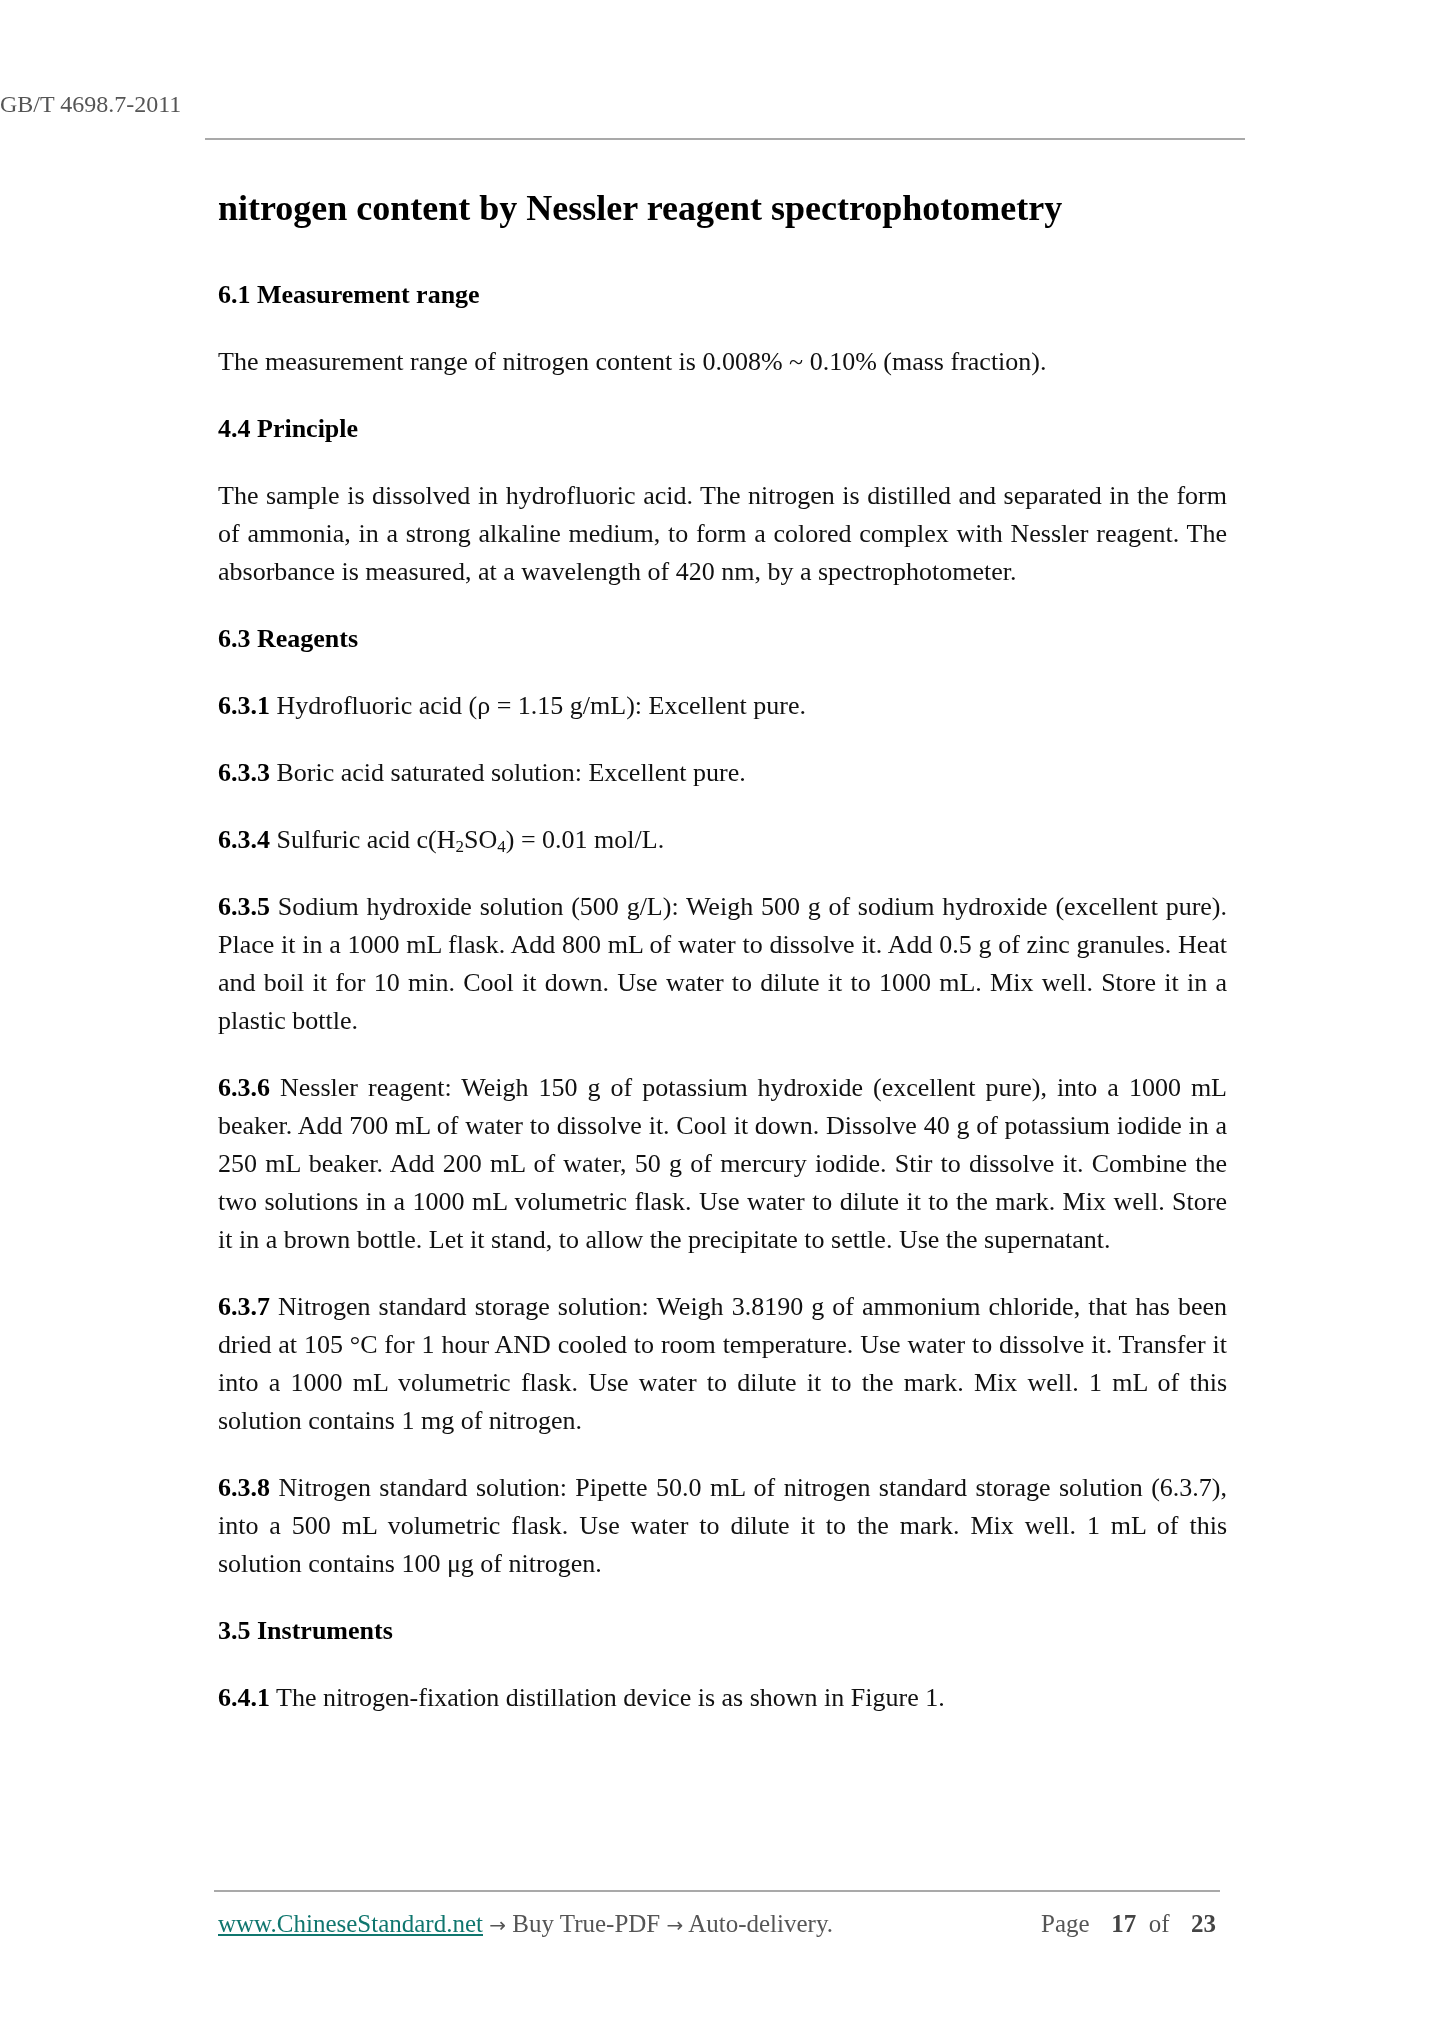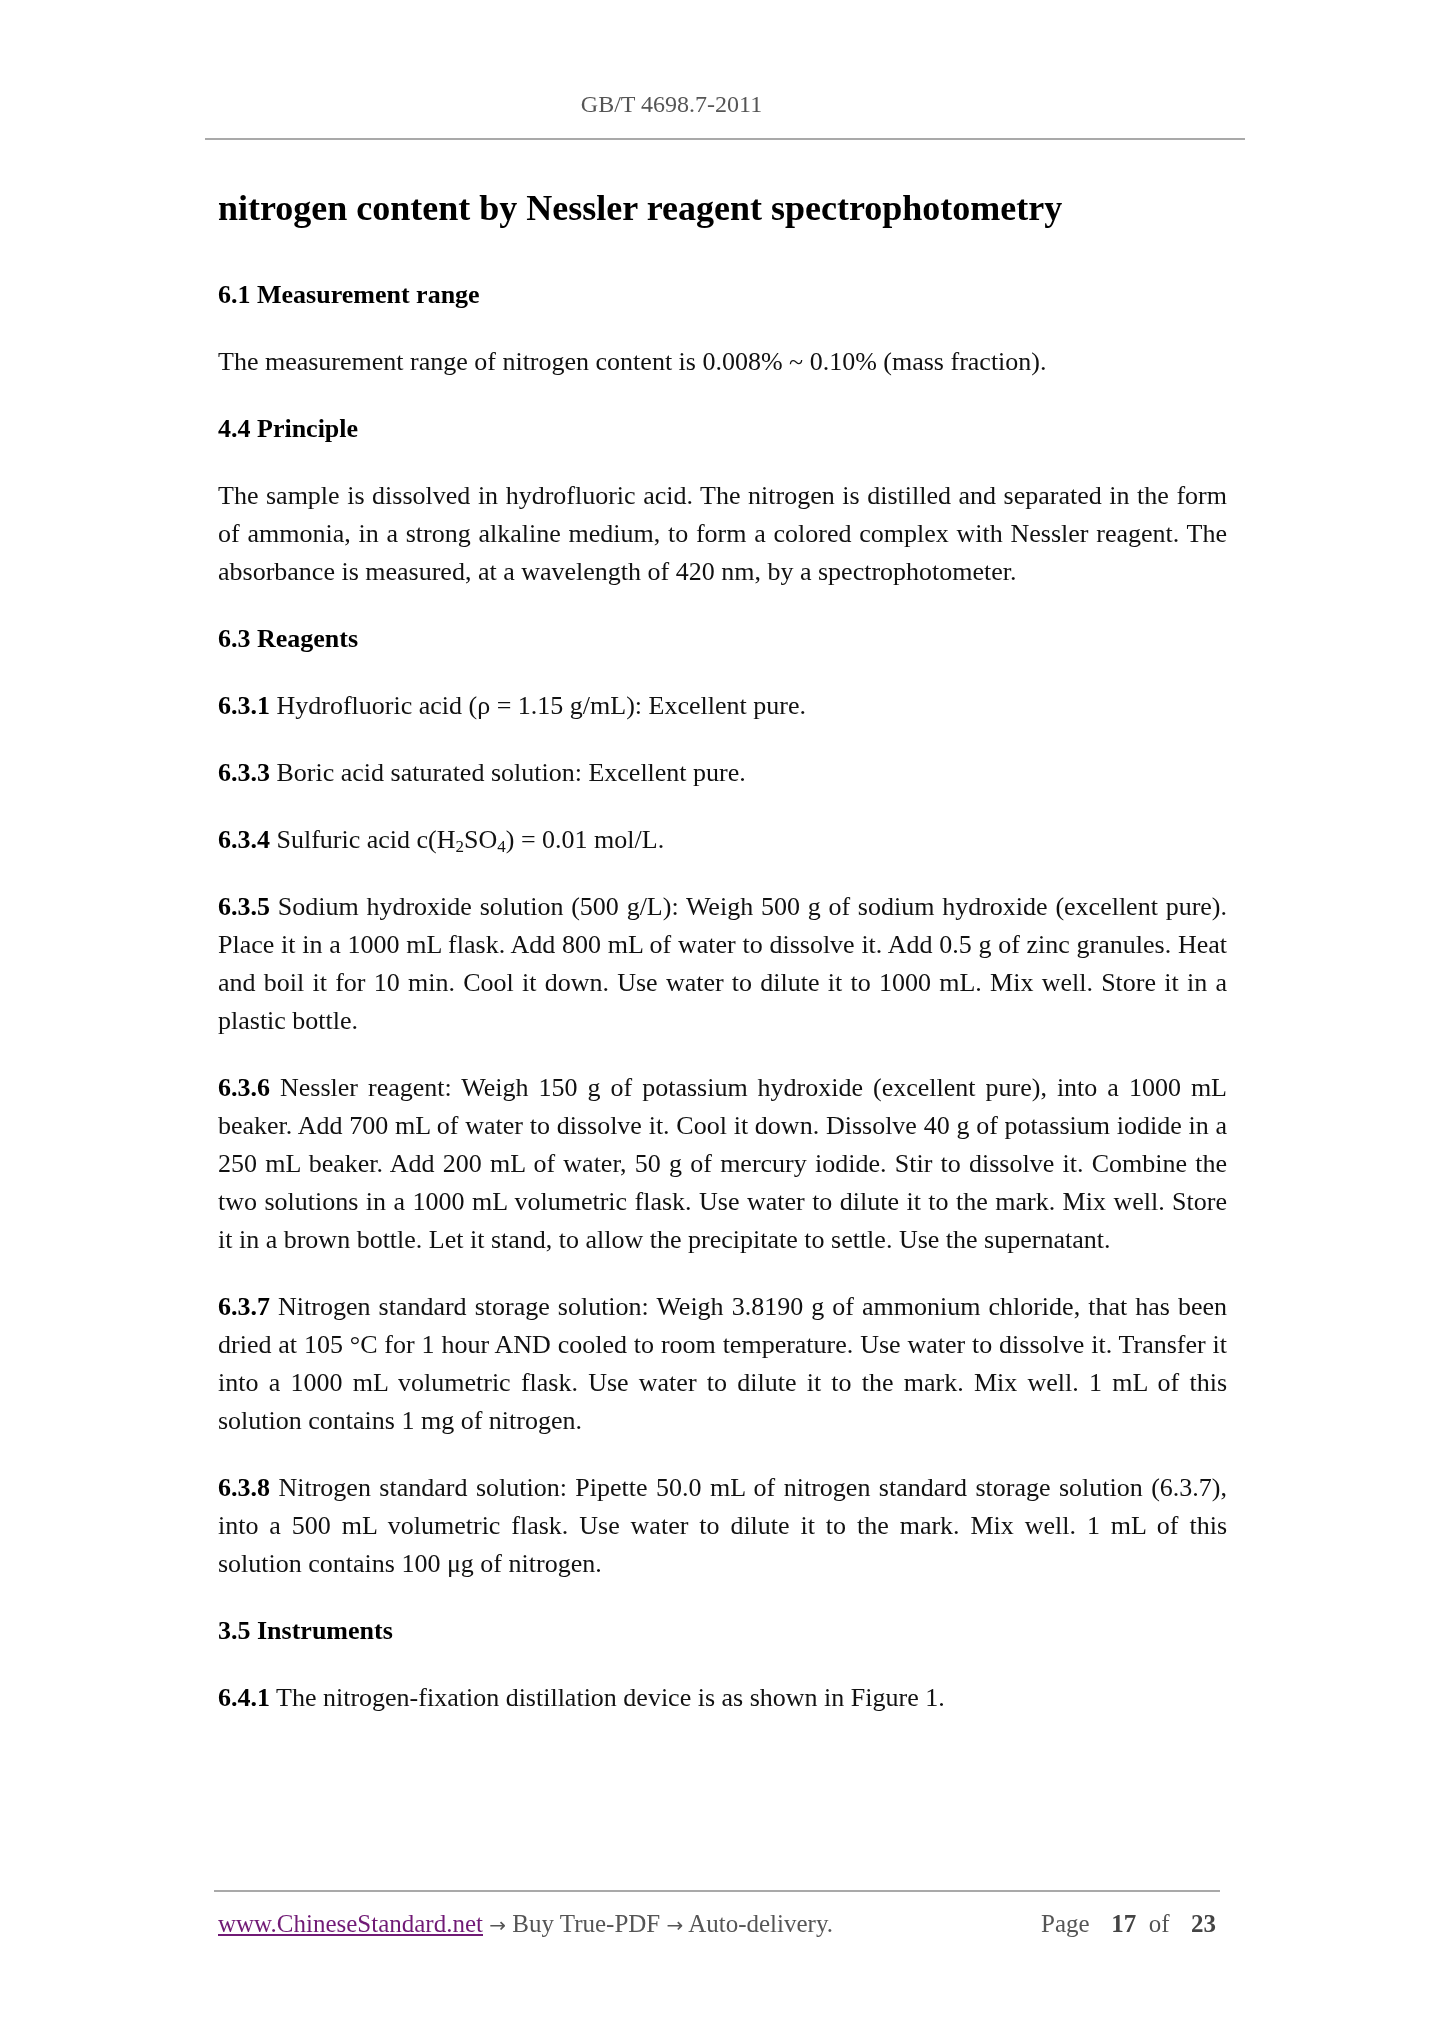--- a/index.html
+++ b/index.html
@@ -1,32 +1,32 @@
 <!DOCTYPE html>
 <html><head>
 <meta charset="utf-8">
 <style>
   html, body { margin: 0; padding: 0; background: #ffffff; }
   body { width: 1445px; height: 2044px; position: relative; overflow: hidden;
          font-family: "Liberation Serif", "DejaVu Serif", serif; color: #111111; }
-  .running-header { position: absolute; left: 0; width: 1343px; top: 89px; text-align: center;
+  .running-header { position: absolute; left: 0; width: 1343px; top: 89px; text-align: left;
          font-size: 24px; line-height: 30px; color: #555555; }
   .header-rule { position: absolute; left: 205px; width: 1040px; top: 138px; height: 2px; background: #a9a9a9; }
   .title { position: absolute; left: 218px; top: 186px; margin: 0; font-size: 36px; line-height: 44px;
          font-weight: bold; color: #000; white-space: nowrap; }
   .content { position: absolute; left: 218px; top: 276px; width: 1009px; }
   .content p, .content h2 { margin: 0 0 29px 0; font-size: 26px; line-height: 38px; text-align: justify; }
   .content h2 { font-weight: bold; color: #000; }
   .content p .num { font-weight: bold; color: #000; }
   .content p { color: #111; }
   sub { font-size: 17px; vertical-align: -4px; line-height: 0; }
   .footer-rule { position: absolute; left: 214px; width: 1006px; top: 1890px; height: 2px; background: #a9a9a9; }
   .footer { position: absolute; left: 218px; width: 998px; top: 1909px; font-size: 25px; line-height: 30px; color: #555555;
          display: flex; justify-content: space-between; }
-  .footer a { color: #701a75; text-decoration: underline; }
+  .footer a { color: #0f766e; text-decoration: underline; }
   .footer .page b { color: #444; margin-left: 9px; }
   .arrow { font-family: "DejaVu Sans", sans-serif; font-size: 20px; }
 </style>
 </head>
 <body>
 
 <div class="running-header">GB/T 4698.7-2011</div>
 <div class="header-rule"></div>
 
 <h1 class="title">nitrogen content by Nessler reagent spectrophotometry</h1>

